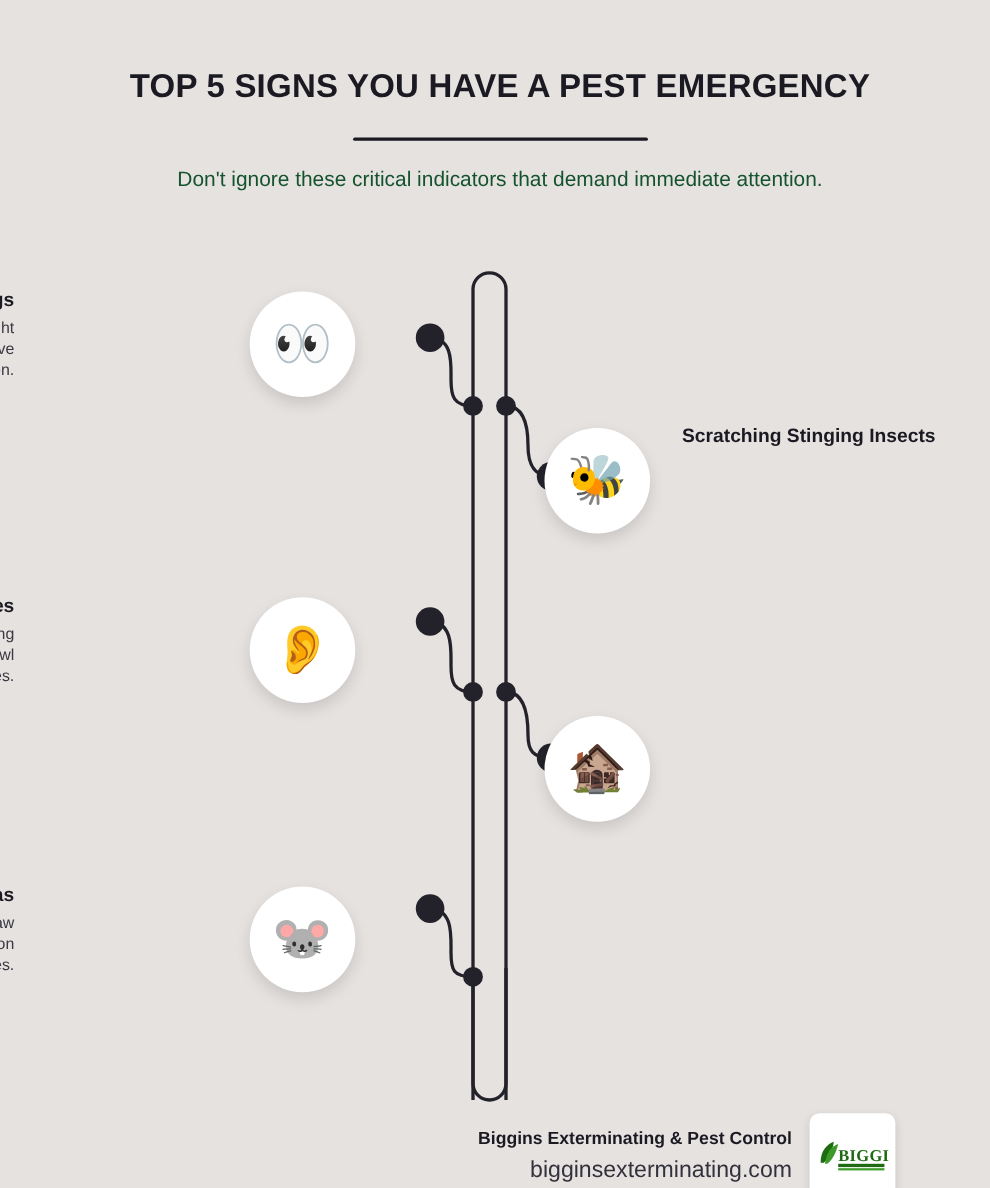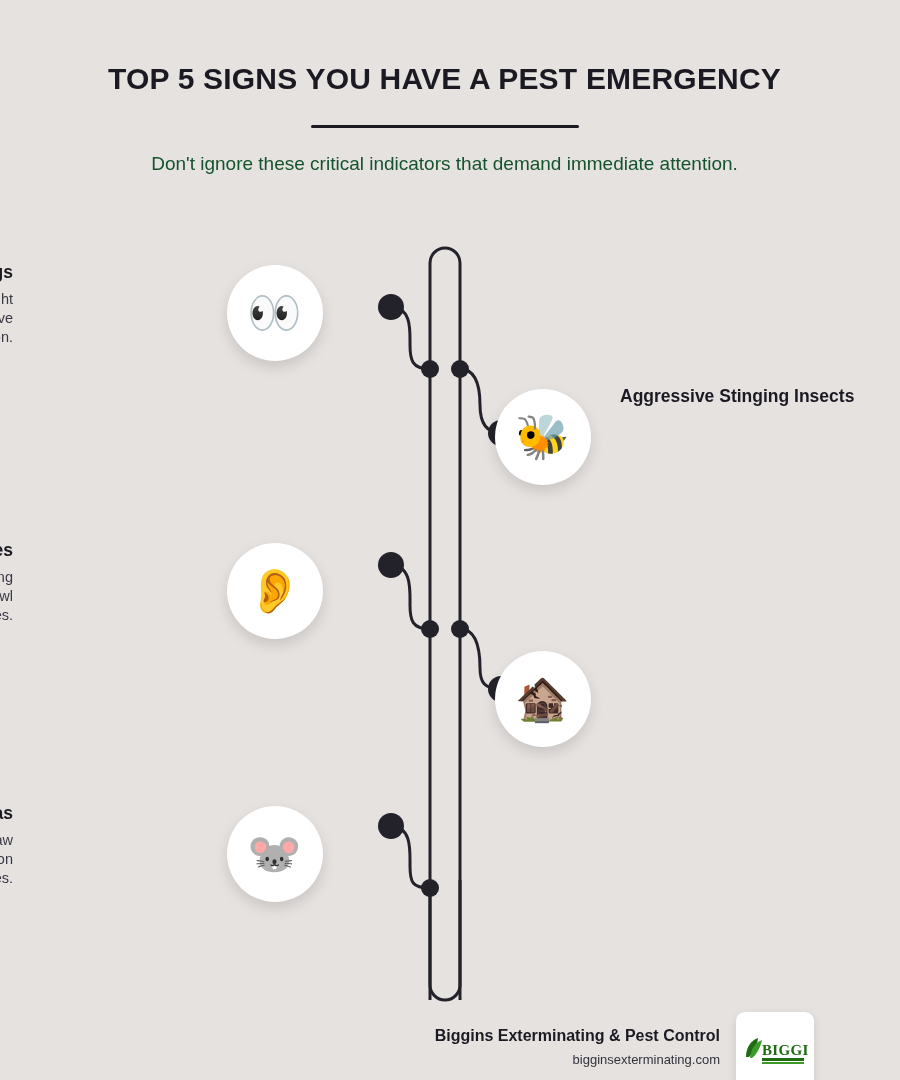--- a/index.html
+++ b/index.html
@@ -12,21 +12,21 @@
     background: #e6e2e0;
     font-family: "Liberation Sans", sans-serif;
     color: #23222b;
     overflow: hidden;
     position: relative;
   }
 
   
   .header {
     position: absolute;
-    top: 0; left: 0;
+    top: 0; left: 10px;
     width: 889px;
     text-align: center;
   }
   .title {
     margin: 0;
     padding-top: 62px;
     font-size: 30px;
     font-weight: bold;
     letter-spacing: 0.2px;
     color: #1b1a22;
@@ -127,21 +127,21 @@
   }
   .footer .company {
     margin: 0;
     font-size: 16px;
     font-weight: bold;
     color: #1b1a22;
     line-height: 1.3;
   }
   .footer .site {
     margin: 5px 0 0 0;
-    font-size: 13px;
+    font-size: 21px;
     color: #33323c;
     font-weight: 400;
   }
   .footer .logo-box {
     position: absolute;
     left: 736px;
     top: -14px;
     width: 78px;
     height: 78px;
     background: #ffffff;
@@ -193,21 +193,21 @@
   <div class="txt">
     <h3>Daylight Pest Sightings</h3>
     <p>Multiple pests seen during daylight hours, indicating a large or active infestation.</p>
   </div>
   <div class="bubble">👀</div>
 </div>
 
 <div class="item right" id="item-2">
   <div class="bubble">🐝</div>
   <div class="txt">
-    <h3>Aggressive Stinging Insects</h3>
+    <h3>Scratching Stinging Insects</h3>
   </div>
 </div>
 
 <div class="item left" id="item-3">
   <div class="txt">
     <h3>Strange Noises</h3>
     <p>Scratching, gnawing, or scurrying sounds from walls, attics, or crawl spaces.</p>
   </div>
   <div class="bubble">👂</div>
 </div>

